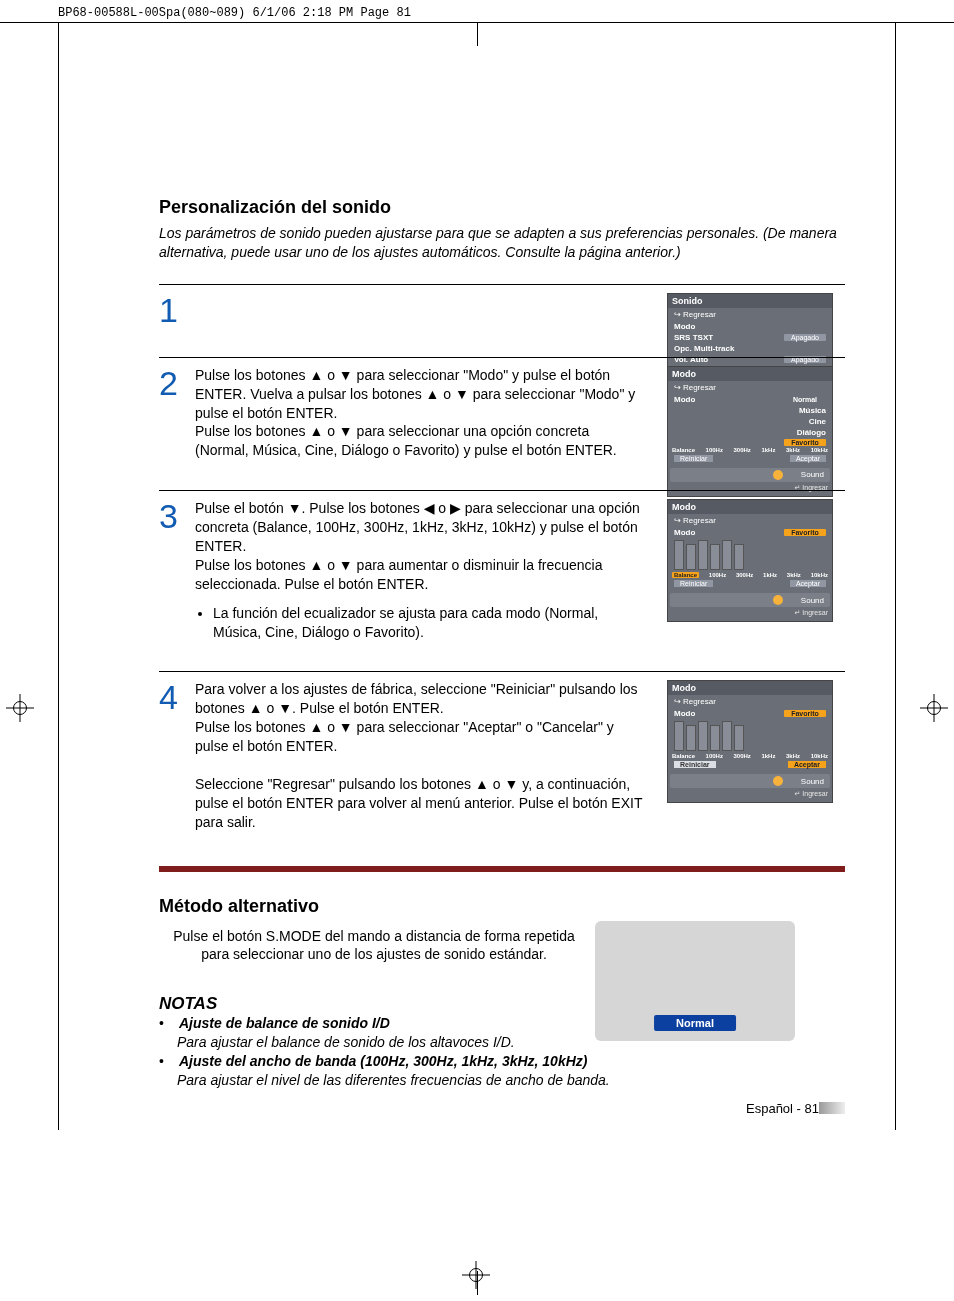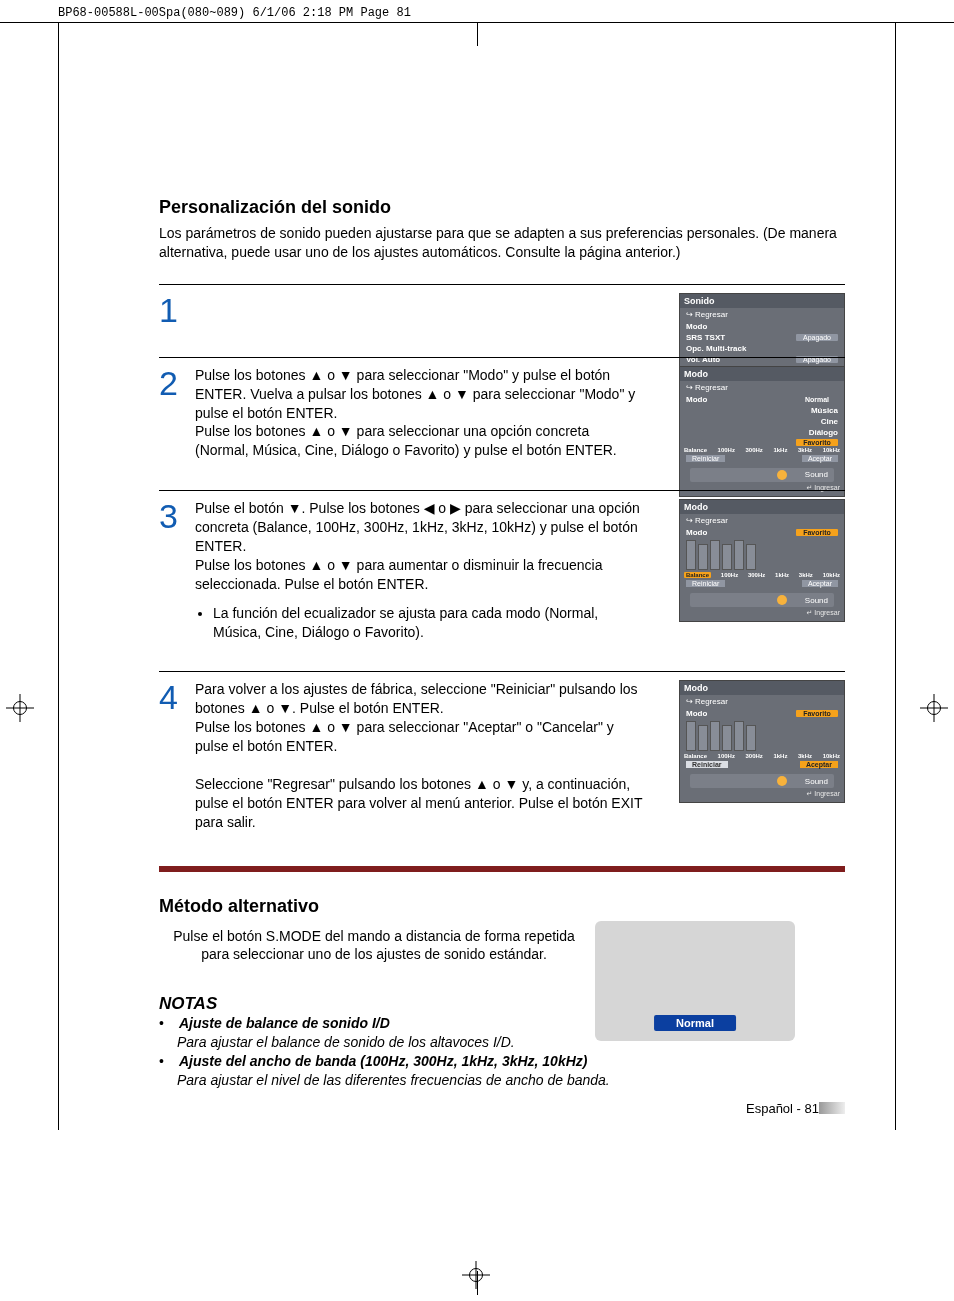--- a/index.html
+++ b/index.html
@@ -10,34 +10,34 @@
   .reg-mark { position: absolute; width: 28px; height: 28px; }
   .reg-mark::before, .reg-mark::after { content:""; position:absolute; background:#000; }
   .reg-mark::before { left: 0; right: 0; top: 50%; height: 1px; transform: translateY(-0.5px); }
   .reg-mark::after  { top: 0; bottom: 0; left: 50%; width: 1px; transform: translateX(-0.5px); }
   .reg-mark .circ { position:absolute; left:50%; top:50%; width:14px; height:14px; border:1px solid #000; border-radius:50%; transform:translate(-50%,-50%); }
   .crop-bottom-tick { position: absolute; left: 50%; bottom: 6px; width: 1px; height: 24px; background: #000; }
 
   .page { position: absolute; left: 58px; top: 22px; width: 838px; border-left:1px solid #000; border-right:1px solid #000; padding-bottom: 40px; }
   .content { padding: 175px 50px 0 100px; }
   h1.sec-title { font-size: 18px; font-weight: bold; margin-bottom: 6px; }
-  p.intro { font-size: 14px; line-height: 1.35; margin-bottom: 22px; }
+  p.intro { font-size: 14px; line-height: 1.35; margin-bottom: 22px; font-style: italic; }
   .step-block { border-top: 1px solid #000; padding-top: 8px; display: flex; gap: 10px; margin-top: 0; padding-bottom: 30px; position: relative; }
   .step-num { font-size: 34px; color: #115cb2; font-weight: 300; width: 26px; flex: 0 0 26px; line-height: 1; }
   .step-text { flex: 1 1 auto; font-size: 14px; line-height: 1.35; padding-right: 200px; }
   .step-text ul { list-style: disc; margin-left: 18px; margin-top: 10px; }
   .arrow { font-family: Arial; }
-  .osd { position: absolute; right: 0; top: 8px; width: 166px; background: #6a6e76; border: 1px solid #444; font-size: 8px; color: #fff; padding-bottom: 2px; }
+  .osd { position: absolute; right: 12px; top: 8px; width: 166px; background: #6a6e76; border: 1px solid #444; font-size: 8px; color: #fff; padding-bottom: 2px; }
   .osd .title { background: #555a63; font-size: 9px; font-weight: bold; padding: 2px 4px; }
   .osd .row { display:flex; justify-content:space-between; align-items:center; padding: 1px 6px; }
   .osd .row .lbl { font-weight: bold; }
   .osd .pill { background:#9096a2; color:#fff; font-size:7px; padding: 0 6px; border-radius: 1px; min-width:42px; text-align:center; }
   .osd .pill.sel { background:#f6a21b; color:#222; font-weight:bold; }
   .osd .back { font-size: 8px; padding: 2px 6px; }
-  .osd .foot { display:flex; align-items:center; justify-content:flex-end; gap:18px; background:#7b7f88; margin:4px 10px 2px; padding: 2px 6px; border-radius: 2px; }
+  .osd .foot { display:flex; align-items:center; justify-content:flex-end; gap:18px; background:#7b7f88; margin:4px 2px 2px; padding: 2px 6px; border-radius: 2px; }
   .osd .foot .ico { width:10px;height:10px;border-radius:50%;background:#f7b23c; display:inline-block;}
   .osd .ingresar { text-align:right; font-size:7px; padding: 0 4px 2px; color:#e6e6e6; }
   .eq-bars { display:flex; gap:2px; padding: 2px 6px; align-items:flex-end; }
   .eq-bars .bar { width:10px; background:#888d97; position:relative; height:30px; border:1px solid #555; }
   .eq-bars .bar.mid { height:26px; }
   .eq-labels { display:flex; justify-content:space-between; padding:0 4px; font-size:6px; font-weight:bold; }
   .eq-labels span.sel { background:#f6a21b; color:#222; padding:0 2px; border-radius:1px; }
   .eq-bottom { display:flex; justify-content:space-between; padding: 2px 6px; }
   .eq-bottom .btn { font-size:7px; background:#9096a2; padding:0 6px; }
   .eq-bottom .btn.selR { background:#f6a21b; color:#222; font-weight:bold; }

